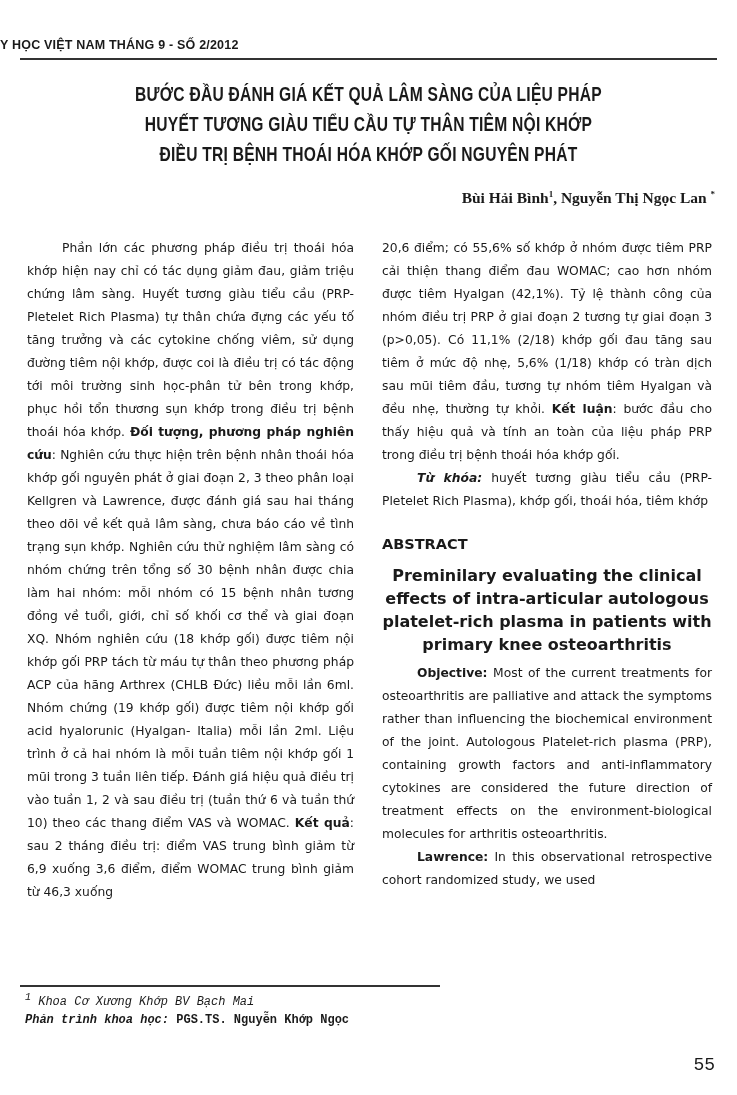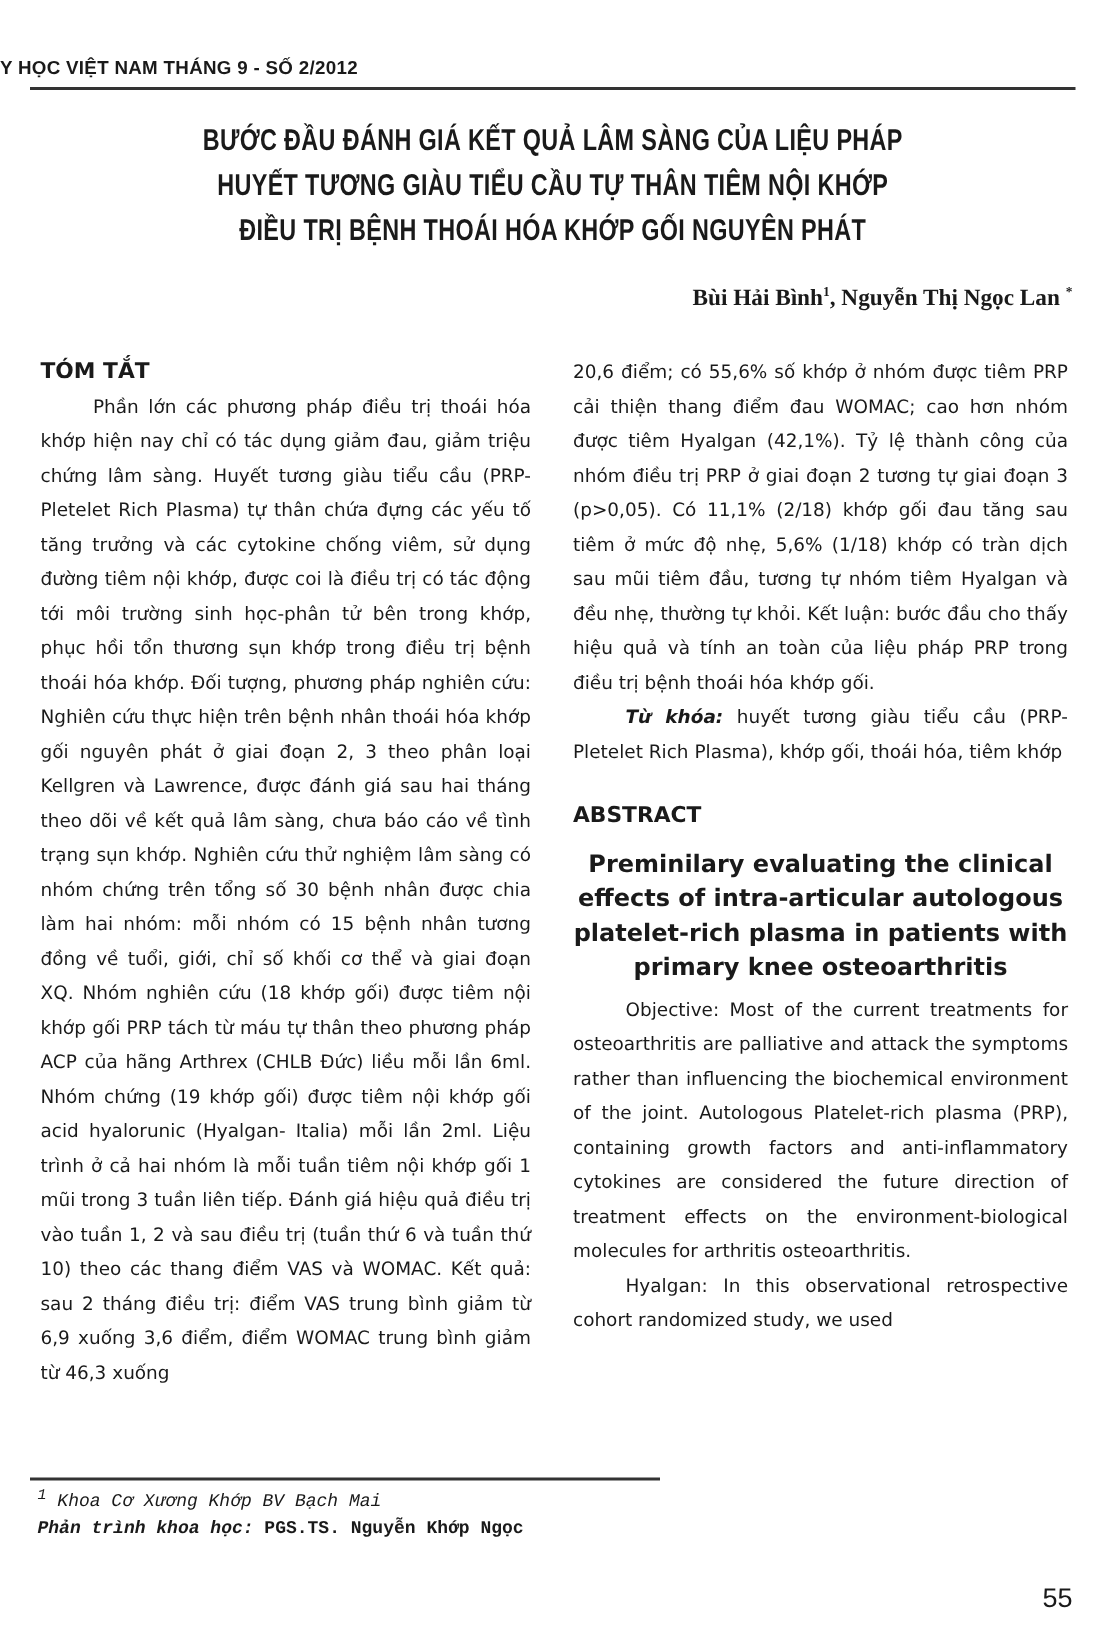--- a/index.html
+++ b/index.html
@@ -9,59 +9,58 @@
   .title { position:absolute; top:79px; left:0; width:737px; text-align:center; font-family:"Liberation Sans", sans-serif; font-weight:bold; font-size:20px; line-height:30px; transform:scaleX(0.78); transform-origin:center top; letter-spacing:0.3px; }
   .title div { white-space:nowrap; }
   .authors { position:absolute; top:189px; right:22px; font-family:"Liberation Serif", serif; font-weight:bold; font-size:15.5px; }
   .authors sup { font-size:9px; }
   .col { position:absolute; font-family:"DejaVu Sans", sans-serif; font-size:12.3px; line-height:23px; text-align:justify; }
   .col-left { left:27px; top:237px; width:327px; }
   .col-right { left:382px; top:237px; width:330px; }
   .sec-h { font-weight:bold; font-size:14.5px; margin:0; line-height:23px; }
   p { margin:0; }
   .indent { text-indent:35px; }
-  b { font-weight:normal; }
+  b { font-weight:bold; }
   .kw { font-weight:bold; font-style:italic; }
   .abs-h { margin-top:20px; }
   .abs-title { font-weight:bold; text-align:center; font-size:16px; line-height:23px; margin:8px 0 6px 0; }
   .foot-rule { position:absolute; top:985px; left:20px; width:420px; height:1.5px; background:#333; }
   .footnotes { position:absolute; top:989px; left:25px; font-family:Liberation Mono, monospace; font-size:12px; line-height:18px; }
   .footnotes .fn { font-style:italic; }
   .footnotes .rev { font-weight:bold; }
   .footnotes .rev i { font-style:italic; }
-  .page-num { position:absolute; top:1055px; right:22px; font-family:Liberation Sans, sans-serif; font-size:18px;text-align:center; }
+  .page-num { position:absolute; top:1055px; right:22px; font-family:Liberation Mono, monospace; font-size:18px;text-align:center; }
 </style>
 </head>
 <body>
 
 <div class="running-head">Y HỌC VIỆT NAM THÁNG 9 - SỐ 2/2012</div>
 <div class="head-rule"></div>
 
 <div class="title">
   <div>BƯỚC ĐẦU ĐÁNH GIÁ KẾT QUẢ LÂM SÀNG CỦA LIỆU PHÁP</div>
   <div>HUYẾT TƯƠNG GIÀU TIỂU CẦU TỰ THÂN TIÊM NỘI KHỚP</div>
   <div>ĐIỀU TRỊ BỆNH THOÁI HÓA KHỚP GỐI NGUYÊN PHÁT</div>
 </div>
 
 <div class="authors">
   <span>Bùi Hải Bình</span><sup>1</sup><span>, </span><span>Nguyễn Thị Ngọc Lan</span> <sup>*</sup>
 </div>
 
 <div class="col col-left">
-  <h2 class="sec-h">TÓM TẮT</h2>
   <p class="indent"><span>Phần lớn các phương pháp điều trị thoái hóa khớp hiện nay chỉ có tác dụng giảm đau, giảm triệu chứng lâm sàng. Huyết tương giàu tiểu cầu (PRP- Pletelet Rich Plasma) tự thân chứa đựng các yếu tố tăng trưởng và các cytokine chống viêm, sử dụng đường tiêm nội khớp, được coi là điều trị có tác động tới môi trường sinh học-phân tử bên trong khớp, phục hồi tổn thương sụn khớp trong điều trị bệnh thoái hóa khớp. </span><b>Đối tượng, phương pháp nghiên cứu</b><span>: Nghiên cứu thực hiện trên bệnh nhân thoái hóa khớp gối nguyên phát ở giai đoạn 2, 3 theo phân loại Kellgren và Lawrence, được đánh giá sau hai tháng theo dõi về kết quả lâm sàng, chưa báo cáo về tình trạng sụn khớp. Nghiên cứu thử nghiệm lâm sàng có nhóm chứng trên tổng số 30 bệnh nhân được chia làm hai nhóm: mỗi nhóm có 15 bệnh nhân tương đồng về tuổi, giới, chỉ số khối cơ thể và giai đoạn XQ. Nhóm nghiên cứu (18 khớp gối) được tiêm nội khớp gối PRP tách từ máu tự thân theo phương pháp ACP của hãng Arthrex (CHLB Đức) liều mỗi lần 6ml. Nhóm chứng (19 khớp gối) được tiêm nội khớp gối acid hyalorunic (Hyalgan- Italia) mỗi lần 2ml. Liệu trình ở cả hai nhóm là mỗi tuần tiêm nội khớp gối 1 mũi trong 3 tuần liên tiếp. Đánh giá hiệu quả điều trị vào tuần 1, 2 và sau điều trị (tuần thứ 6 và tuần thứ 10) theo các thang điểm VAS và WOMAC. </span><b>Kết quả</b><span id="results-left">: sau 2 tháng điều trị: điểm VAS trung bình giảm từ 6,9 xuống 3,6 điểm, điểm WOMAC trung bình giảm từ 46,3 xuống </span></p>
 </div>
 
 <div class="col col-right">
   <p><span id="results-right">20,6 điểm; có 55,6% số khớp ở nhóm được tiêm PRP cải thiện thang điểm đau WOMAC; cao hơn nhóm được tiêm Hyalgan (42,1%). Tỷ lệ thành công của nhóm điều trị PRP ở giai đoạn 2 tương tự giai đoạn 3 (p&gt;0,05). Có 11,1% (2/18) khớp gối đau tăng sau tiêm ở mức độ nhẹ, 5,6% (1/18) khớp có tràn dịch sau mũi tiêm đầu, tương tự nhóm tiêm Hyalgan và đều nhẹ, thường tự khỏi. </span><b>Kết luận</b><span>: bước đầu cho thấy hiệu quả và tính an toàn của liệu pháp PRP trong điều trị bệnh thoái hóa khớp gối.</span></p>
   <p class="indent"><span class="kw">Từ khóa:</span><span> huyết tương giàu tiểu cầu (PRP-Pletelet Rich Plasma), khớp gối, thoái hóa, tiêm khớp</span></p>
   <h2 class="sec-h abs-h">ABSTRACT</h2>
   <div class="abs-title">Preminilary evaluating the clinical effects of intra-articular autologous platelet-rich plasma in patients with primary knee osteoarthritis</div>
   <p class="indent"><b>Objective:</b><span> Most of the current treatments for osteoarthritis are palliative and attack the symptoms rather than influencing the biochemical environment of the joint. Autologous Platelet-rich plasma (PRP), containing growth factors and anti-inflammatory cytokines are considered the future direction of treatment effects on the environment-biological molecules for arthritis osteoarthritis.</span></p>
-  <p class="indent"><b>Hyalgan:</b><span> In this observational retrospective cohort randomized study, we used</span></p>
+  <p class="indent"><b>Lawrence:</b><span> In this observational retrospective cohort randomized study, we used</span></p>
 </div>
 
 <div class="foot-rule"></div>
 <div class="footnotes">
   <div class="fn"><sup>1</sup><span> Khoa Cơ Xương Khớp BV Bạch Mai</span></div>
   <div class="rev"><i>Phản trình khoa học:</i><span> PGS.TS. Nguyễn Khớp Ngọc</span></div>
 </div>
 
 <div class="page-num">55</div>
 

